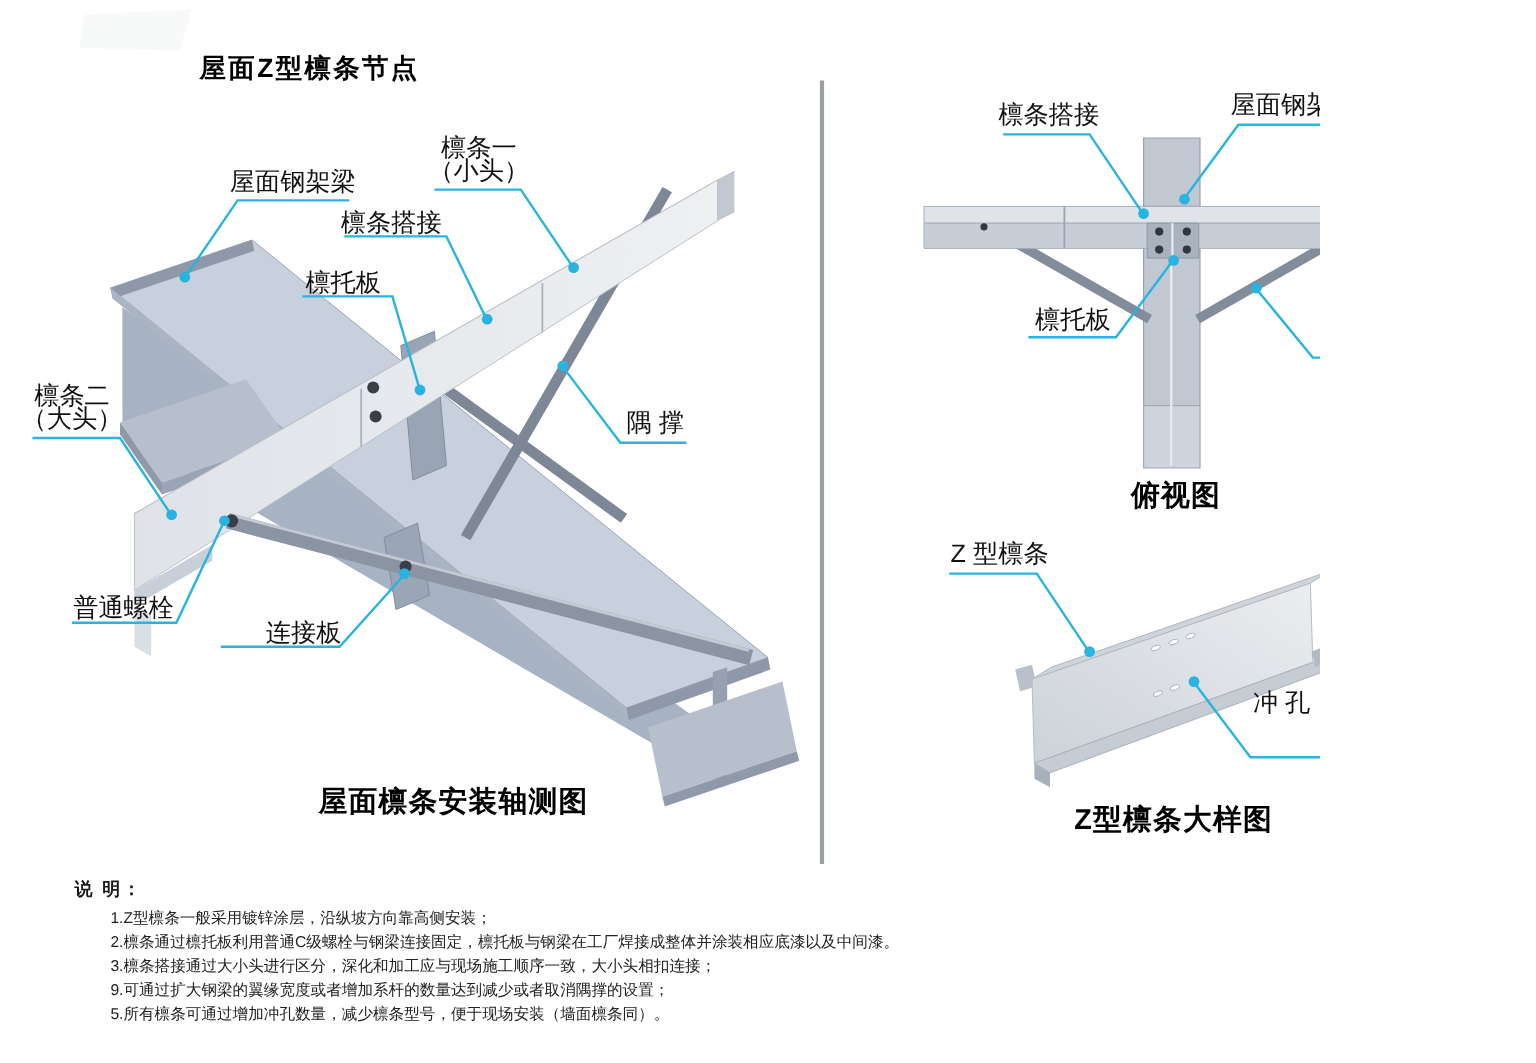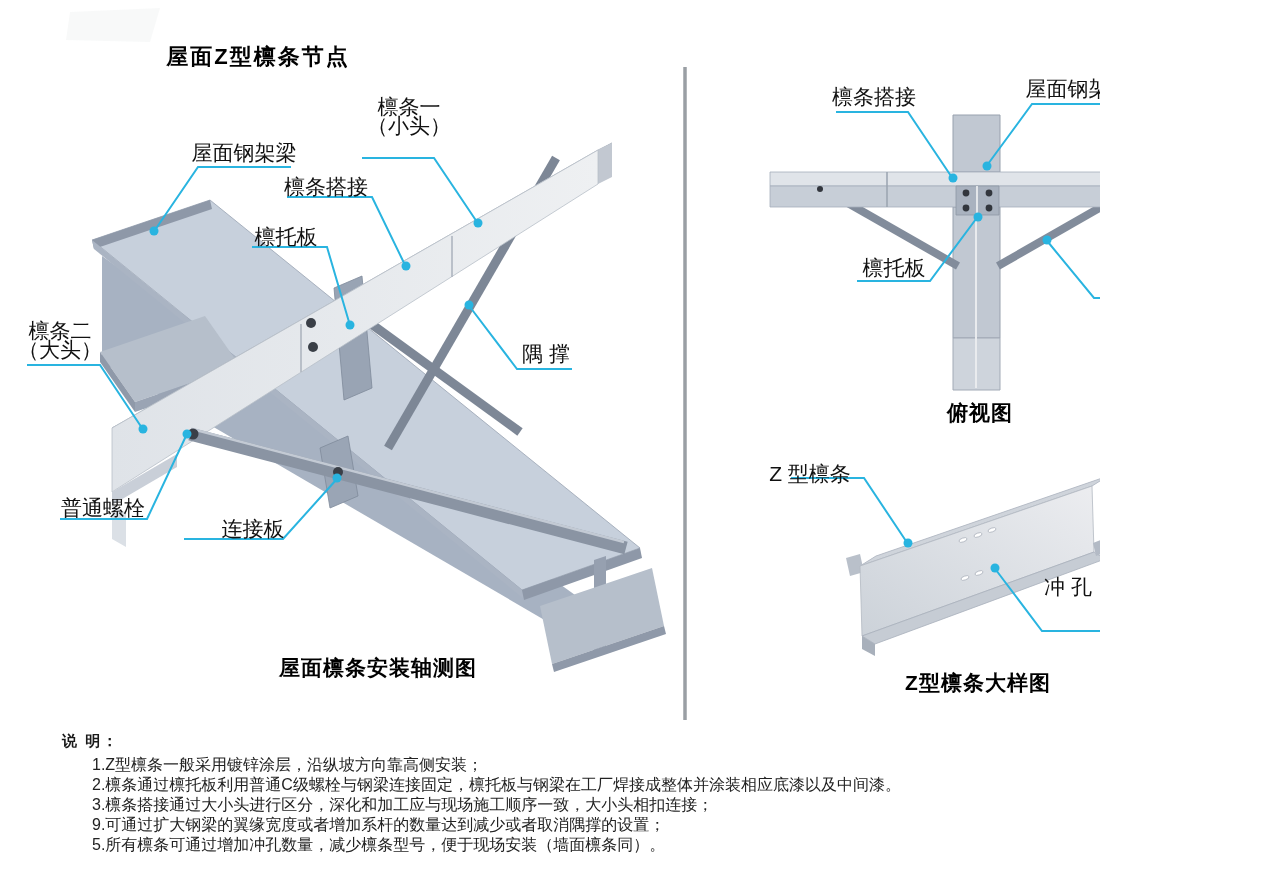--- a/index.html
+++ b/index.html
@@ -2,28 +2,28 @@
 <html><head>
 <meta charset="utf-8">
 <style>
   html,body{margin:0;padding:0;background:#ffffff;}
   #page{position:relative;width:1100px;height:886px;background:#ffffff;overflow:hidden;
         font-family:"Liberation Sans","DejaVu Sans",sans-serif;color:#1a1a1a;}
   #drawing{position:absolute;left:0;top:0;}
   .lbl{position:absolute;transform:translate(-50%,-50%);font-size:21px;line-height:19px;
        color:#111;white-space:nowrap;text-align:center;z-index:5;}
   .lbl.wrap{white-space:normal;width:96px;}
-  .caption{position:absolute;transform:translate(-50%,-50%);font-size:21px;font-weight:bold;
+  .caption{position:absolute;transform:translate(-50%,-50%);font-size:24px;font-weight:bold;
        color:#000;white-space:nowrap;z-index:5;letter-spacing:1px;}
   .title{position:absolute;transform:translate(-50%,-50%);font-size:22px;font-weight:bold;
        color:#000;white-space:nowrap;z-index:5;letter-spacing:2px;}
   #notes{position:absolute;left:62px;top:732px;z-index:5;}
   #notes-heading{font-size:15px;font-weight:bold;letter-spacing:2px;}
   #notes-list{margin:4px 0 0 30px;padding:0;list-style:none;}
-  .note-item{font-size:16px;line-height:20px;color:#222;}
+  .note-item{font-size:13px;line-height:20px;color:#222;}
 </style>
 </head>
 <body>
 
 <div id="page">
 
   <svg id="drawing" width="1280" height="886" viewBox="0 0 1280 886">
     <defs>
       <linearGradient id="zweb" x1="0" y1="1" x2="1" y2="0">
         <stop offset="0" stop-color="#ccd2d9"></stop>
@@ -144,36 +144,36 @@
       <circle cx="978" cy="217" r="4.5"></circle>
       <circle cx="1047" cy="240" r="4.5"></circle>
       <circle cx="908" cy="543" r="4.5"></circle>
       <circle cx="995" cy="568" r="4.5"></circle>
     </g>
   </svg>
 
   <div class="title" style="left:258px;top:57px;">屋面Z型檩条节点</div>
 
   <div class="lbl" style="left:244px;top:152px;">屋面钢架梁</div>
-  <div class="lbl wrap" style="left:399px;top:116px;margin-left:10px;">檩条一（小头）</div>
+  <div class="lbl wrap" style="left:399px;top:133px;">檩条一（小头）</div>
   <div class="lbl" style="left:326px;top:186px;">檩条搭接</div>
   <div class="lbl" style="left:286px;top:236px;">檩托板</div>
   <div class="lbl" style="left:546px;top:353px;">隅 撑</div>
   <div class="lbl wrap" style="left:60px;top:340px;">檩条二（大头）</div>
   <div class="lbl" style="left:103px;top:507px;">普通螺栓</div>
   <div class="lbl" style="left:253px;top:528px;">连接板</div>
   <div class="caption" style="left:378px;top:668px;">屋面檩条安装轴测图</div>
 
   <div class="lbl" style="left:874px;top:96px;">檩条搭接</div>
   <div class="lbl" style="left:1078px;top:88px;">屋面钢架梁</div>
   <div class="lbl" style="left:894px;top:267px;">檩托板</div>
   <div class="lbl" style="left:1123px;top:286px;">隅 撑</div>
   <div class="caption" style="left:980px;top:413px;">俯视图</div>
 
-  <div class="lbl" style="left:810px;top:462px;margin-top:11px;">Z 型檩条</div>
+  <div class="lbl" style="left:833px;top:462px;">Z 型檩条</div>
   <div class="lbl" style="left:1068px;top:586px;">冲 孔</div>
   <div class="caption" style="left:978px;top:683px;">Z型檩条大样图</div>
 
   <div id="notes">
     <div id="notes-heading">说 明：</div>
     <ul id="notes-list">
         <li class="note-item">1.Z型檩条一般采用镀锌涂层，沿纵坡方向靠高侧安装；</li>
         <li class="note-item">2.檩条通过檩托板利用普通C级螺栓与钢梁连接固定，檩托板与钢梁在工厂焊接成整体并涂装相应底漆以及中间漆。</li>
         <li class="note-item">3.檩条搭接通过大小头进行区分，深化和加工应与现场施工顺序一致，大小头相扣连接；</li>
         <li class="note-item">9.可通过扩大钢梁的翼缘宽度或者增加系杆的数量达到减少或者取消隅撑的设置；</li>

